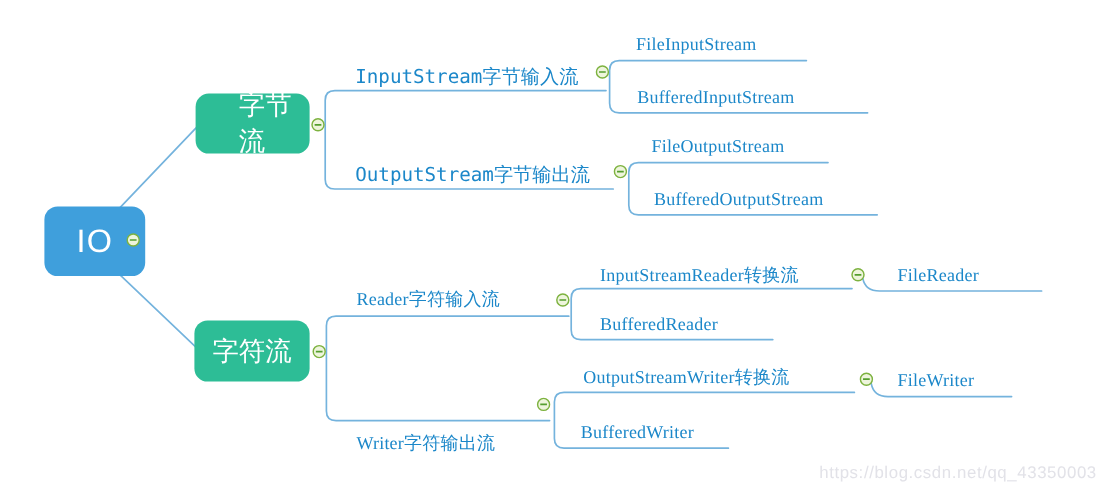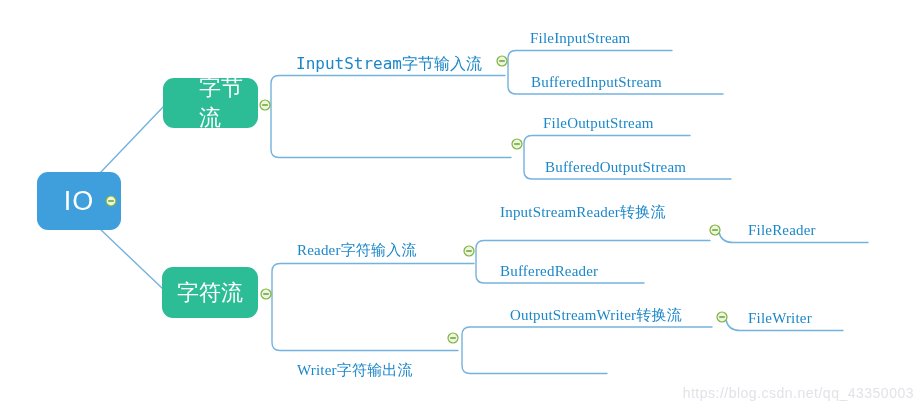--- a/index.html
+++ b/index.html
@@ -75,31 +75,33 @@
   <div class="node root" style="left:37px;top:172px;width:84px;height:58px;">IO</div>
 
   <div class="node branch" style="left:163px;top:78px;width:95px;height:50px;padding-left:36px;">字节流</div>
 
   <div class="node branch" style="left:162px;top:267px;width:96px;height:51px;">字符流</div>
 
   <div class="topic mono" style="left:296px;top:54px;">InputStream字节输入流</div>
   <div class="topic sans" style="left:530px;top:29px;">FileInputStream</div>
   <div class="topic sans" style="left:531px;top:73px;">BufferedInputStream</div>
 
+  <div class="topic mono" style="left:296px;top:136px;">OutputStream字节输出流</div>
   <div class="topic sans" style="left:543px;top:114px;">FileOutputStream</div>
   <div class="topic sans" style="left:545px;top:158px;">BufferedOutputStream</div>
 
   <div class="topic sans" style="left:297px;top:241px;">Reader字符输入流</div>
-  <div class="topic sans" style="left:500px;top:203px;">InputStreamReader转换流</div>
+  <div class="topic sans" style="left:500px;top:221px;">InputStreamReader转换流</div>
   <div class="topic sans" style="left:748px;top:221px;">FileReader</div>
   <div class="topic sans" style="left:500px;top:262px;">BufferedReader</div>
 
   <div class="topic sans" style="left:297px;top:329px;margin-top:32px;">Writer字符输出流</div>
-  <div class="topic sans" style="left:486px;top:306px;margin-left:24px;">OutputStreamWriter转换流</div>
+  <div class="topic sans" style="left:486px;top:306px;">OutputStreamWriter转换流</div>
   <div class="topic sans" style="left:748px;top:309px;">FileWriter</div>
+  <div class="topic sans" style="left:484px;top:352px;">BufferedWriter</div>
 
   <span class="collapse" style="left:105px;top:193px;">
     <svg width="12" height="12" viewBox="0 0 12 12">
         <circle cx="6" cy="6" r="5" fill="#eef5dc" stroke="#7db23f" stroke-width="1.2"></circle>
         <line x1="3.2" y1="6" x2="8.8" y2="6" stroke="#559e2f" stroke-width="1.4"></line>
       </svg>
   </span>
   <span class="collapse" style="left:259px;top:96.5px;">
     <svg width="12" height="12" viewBox="0 0 12 12">
         <circle cx="6" cy="6" r="5" fill="#eef5dc" stroke="#7db23f" stroke-width="1.2"></circle>

